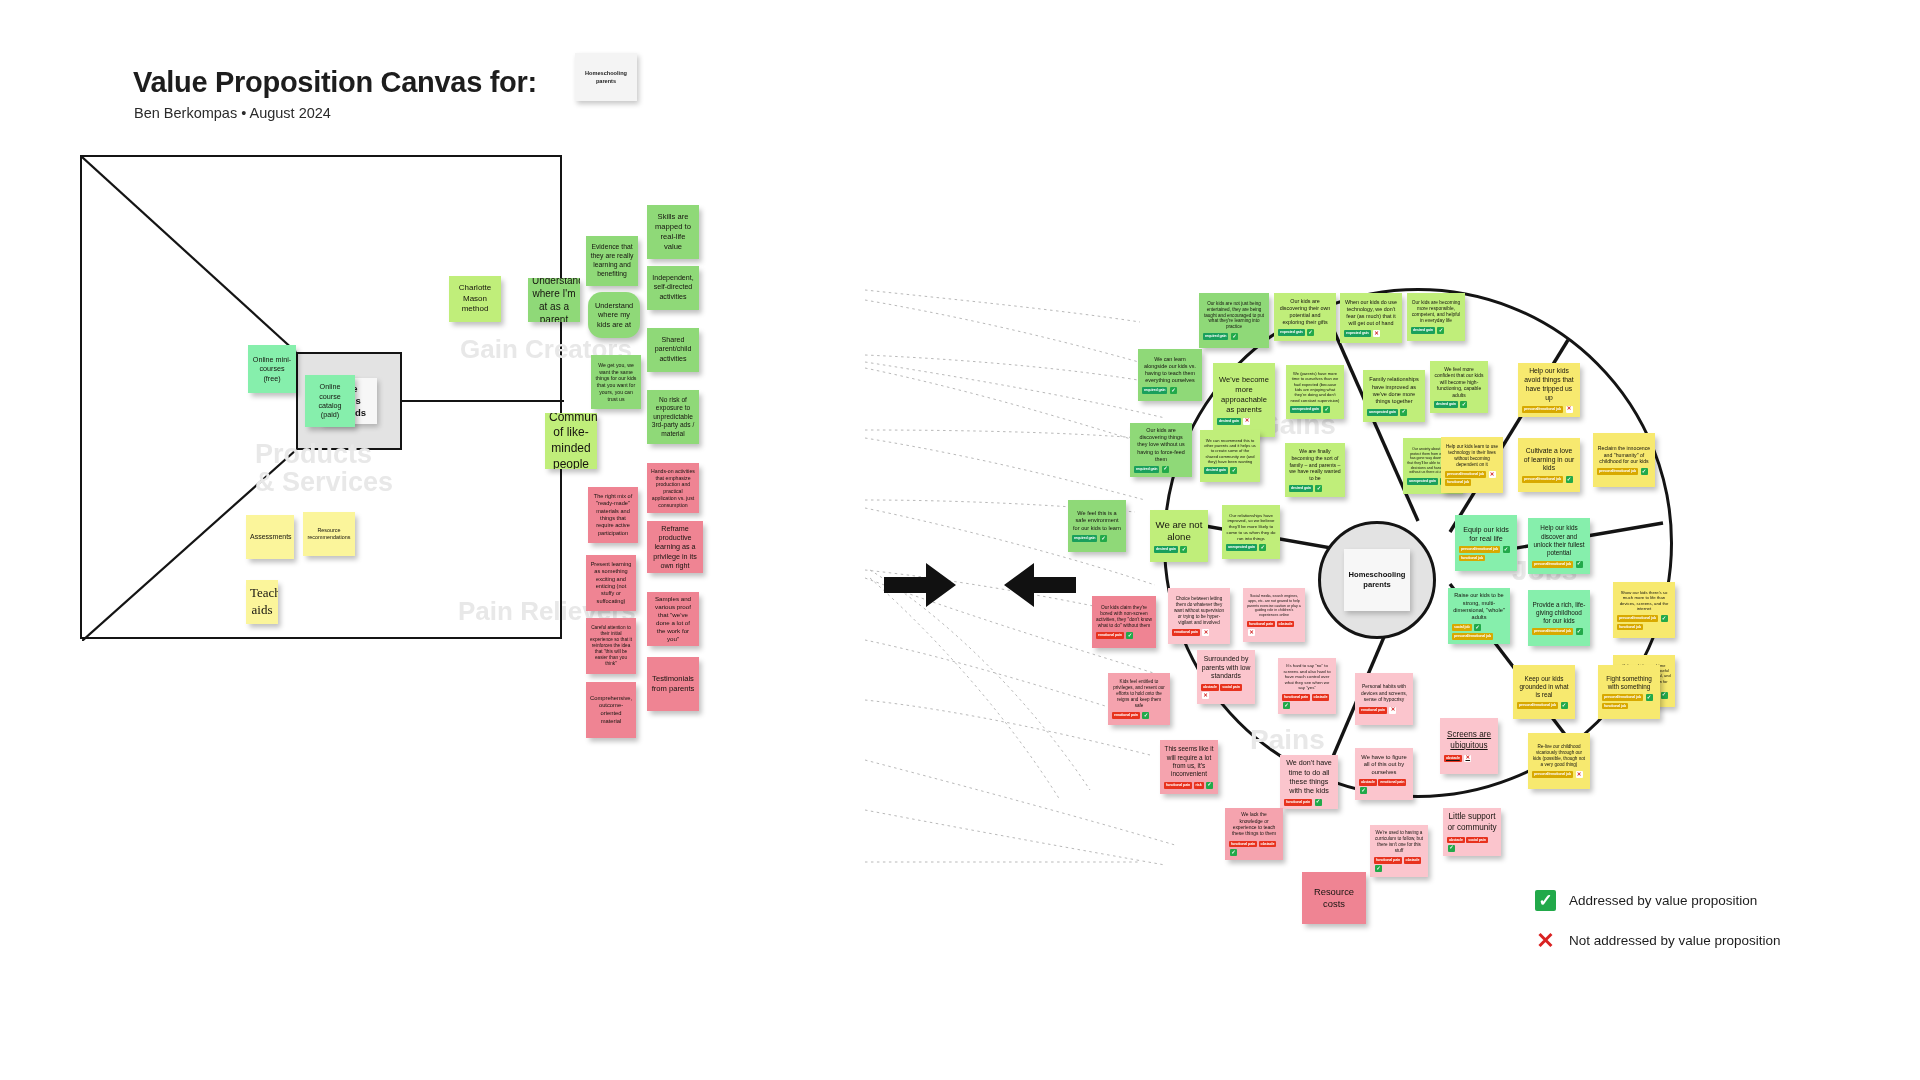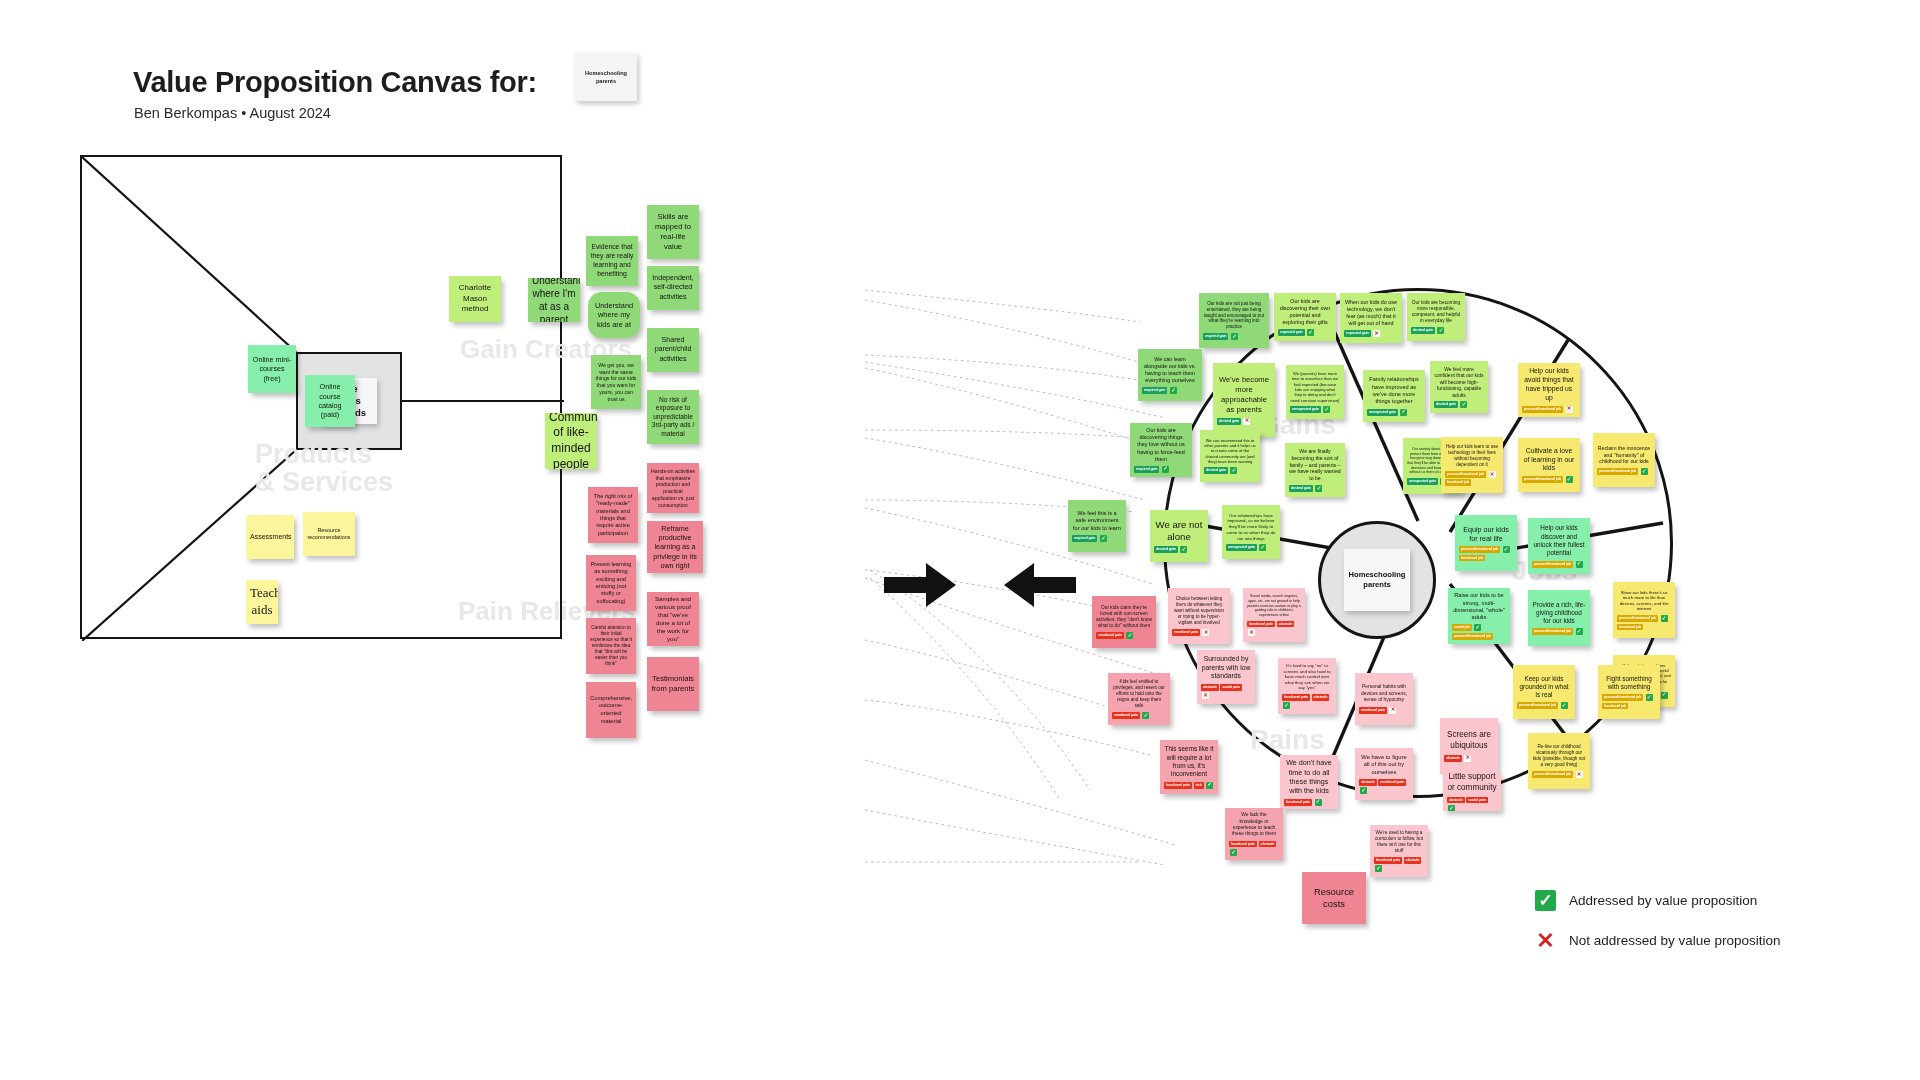--- a/index.html
+++ b/index.html
@@ -487,21 +487,21 @@
     </div>
   </div>
   <div class="note p3" style="left:1355px;top:748px;width:58px;height:52px;font-size:5.8px;">
     <span class="txt">We have to figure all of this out by ourselves</span>
     <div class="tags">
       <span class="tag red">obstacle</span>
       <span class="tag red">emotional pain</span>
       <span class="mark ok">✓</span>
     </div>
   </div>
-  <div class="note p3" style="left:1440px;top:718px;width:58px;height:56px;font-size:8.2px;">
+  <div class="note p3" style="left:1440px;top:718px;width:58px;height:56px;font-size:8.2px;text-decoration:underline;">
     <span class="txt">Screens are ubiquitous</span>
     <div class="tags">
       <span class="tag red">obstacle</span>
       <span class="mark no">✕</span>
     </div>
   </div>
   <div class="note p2" style="left:1225px;top:808px;width:58px;height:52px;font-size:4.9px;">
     <span class="txt">We lack the knowledge or experience to teach these things to them</span>
     <div class="tags">
       <span class="tag red">functional pain</span>
@@ -510,21 +510,21 @@
     </div>
   </div>
   <div class="note p3" style="left:1370px;top:825px;width:58px;height:52px;font-size:4.6px;">
     <span class="txt">We're used to having a curriculum to follow, but there isn't one for this stuff</span>
     <div class="tags">
       <span class="tag red">functional pain</span>
       <span class="tag red">obstacle</span>
       <span class="mark ok">✓</span>
     </div>
   </div>
-  <div class="note p3" style="left:1443px;top:773px;width:58px;height:38px;font-size:8.2px;">
+  <div class="note p3" style="left:1443px;top:808px;width:58px;height:48px;font-size:8.2px;">
     <span class="txt">Little support or community</span>
     <div class="tags">
       <span class="tag red">obstacle</span>
       <span class="tag red">social pain</span>
       <span class="mark ok">✓</span>
     </div>
   </div>
   <div class="note p1" style="left:1302px;top:872px;width:64px;height:52px;font-size:9.4px;">
     <span class="txt">Resource costs</span>
   </div>

